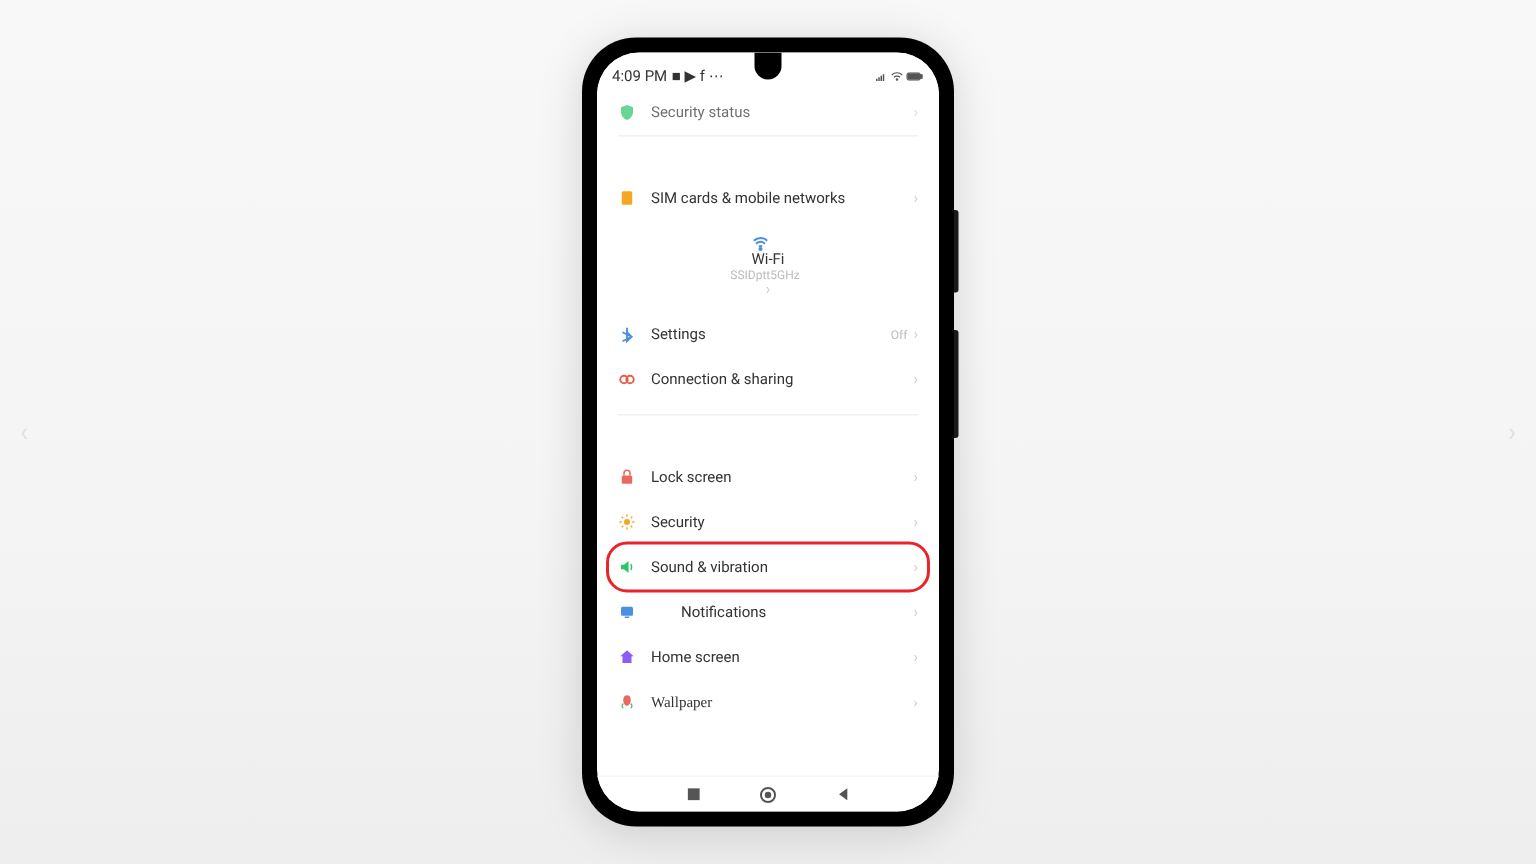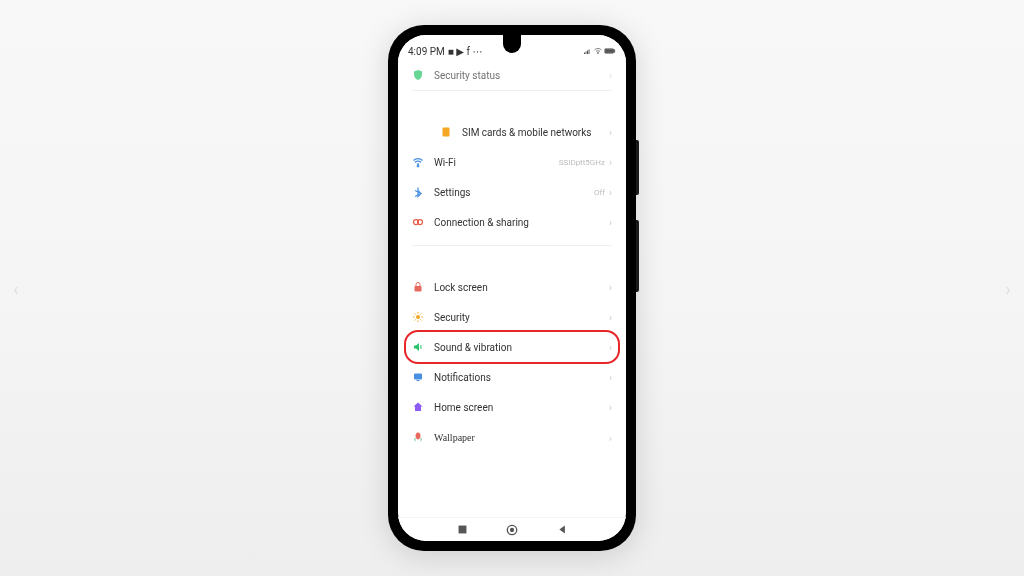--- a/index.html
+++ b/index.html
@@ -227,32 +227,32 @@
             </div>
           </div>
         <div class="item-label">Security status</div>
         <div class="chevron">›</div>
       </div>
 
       <div class="section-divider"></div>
       <div class="section-gap"></div>
 
       <div id="group-0">
-          <div class="list-item" style="position: relative; margin-left: 28px;">
+          <div class="list-item" style="position: relative;">
             <div class="icon-slot">
               <div class="icon">
                 <svg viewBox="0 0 24 24" fill="#f5a623">
                   <rect x="5" y="3" width="14" height="18" rx="2"></rect>
                 </svg>
               </div>
             </div>
             <div class="item-label">SIM cards &amp; mobile networks</div>
             <div class="chevron">›</div>
           </div>
-          <div class="list-item" style="position: relative;">
+          <div class="list-item" style="position: relative; flex-direction: column;">
             <div class="icon-slot">
               <div class="icon">
                 <svg viewBox="0 0 24 24" fill="none" stroke="#4a90e2" stroke-width="2.5">
                   <path d="M3 9c5-5 13-5 18 0M6 13c3.5-3.5 8.5-3.5 12 0M10 17c1-1 3-1 4 0"></path>
                   <circle cx="12" cy="20" r="1.5" fill="#4a90e2"></circle>
                 </svg>
               </div>
             </div>
             <div class="item-label">Wi-Fi</div>
             <div class="item-value">SSIDptt5GHz</div>
@@ -327,21 +327,21 @@
                 <svg viewBox="0 0 24 24" fill="#27c668">
                   <path d="M4 9v6h4l6 5V4L8 9H4z"></path>
                   <path d="M17 8c1.5 1 1.5 7 0 8" fill="none" stroke="#27c668" stroke-width="2"></path>
                 </svg>
               </div>
             </div>
             <div class="item-label">Sound &amp; vibration</div>
             <div class="chevron">›</div>
             <div class="highlight"></div>
           </div>
-          <div class="list-item" style="position: relative;">
+          <div class="list-item" style="position: relative; gap: 20px;">
             <div class="icon-slot">
               <div class="icon">
                 <svg viewBox="0 0 24 24" fill="#4a90e2">
                   <rect x="4" y="5" width="16" height="12" rx="2"></rect>
                   <rect x="9" y="18" width="6" height="2" fill="#4a90e2"></rect>
                 </svg>
               </div>
             </div>
             <div class="item-label">Notifications</div>
             <div class="chevron">›</div>

